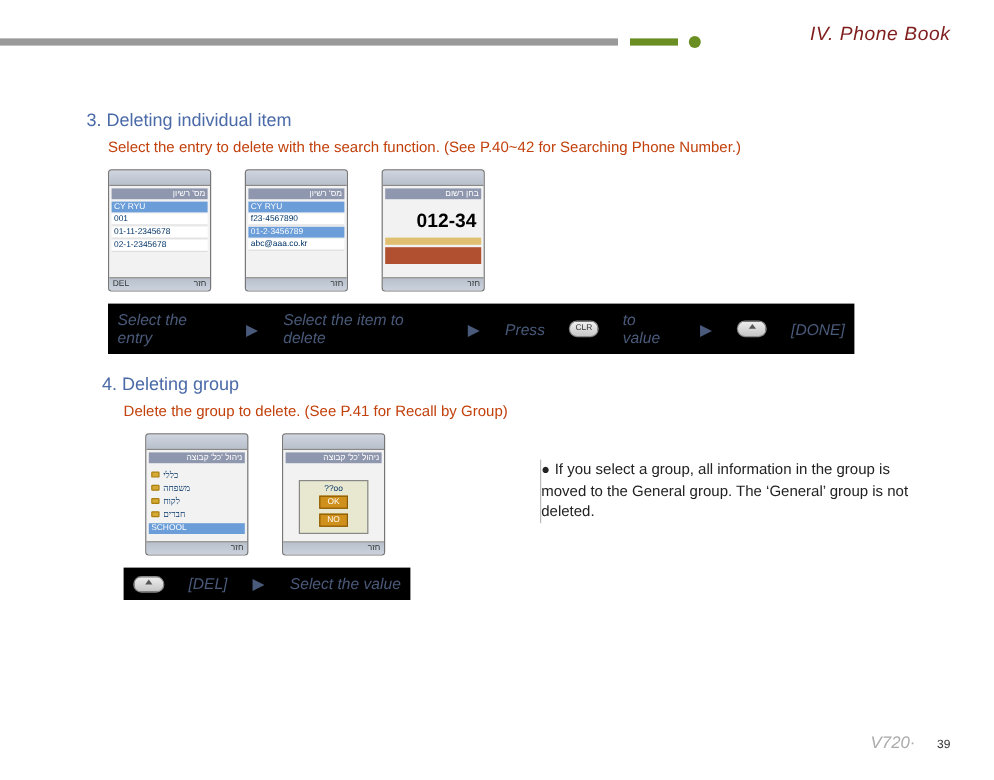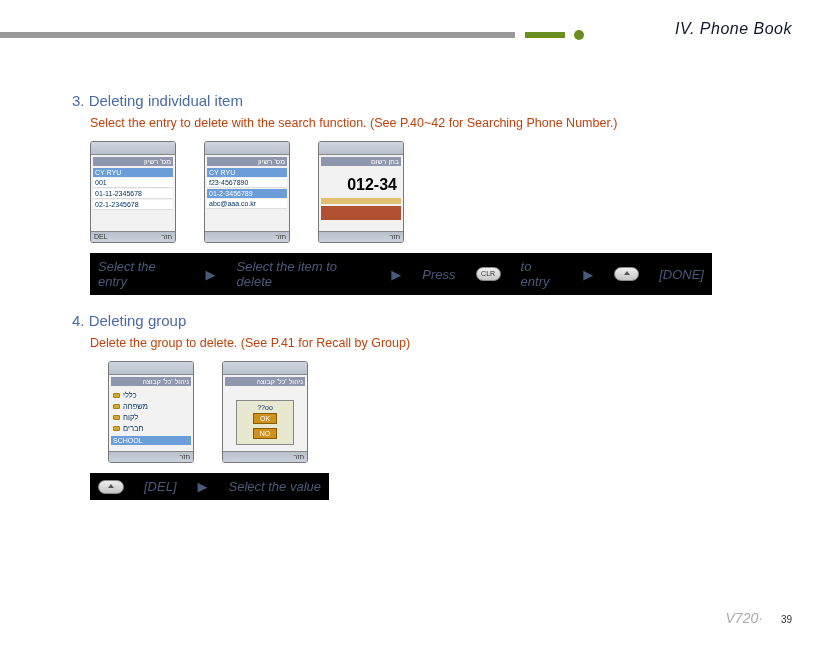--- a/index.html
+++ b/index.html
@@ -40,39 +40,39 @@
       top: 4px;
       width: 10px;
       height: 10px;
       border-radius: 50%;
       background: #6b8e23;
     }
     .chapter-title {
       position: absolute;
       right: 36px;
       top: 20px;
-      color: #0f172a;
+      color: #7f1d1d;
       font-size: 16px;
       font-style: italic;
       letter-spacing: 0.5px;
     }
     .section-title {
       color: #4a6aa8;
       font-size: 15px;
       margin-bottom: 6px;
     }
     .body-text {
       color: #c2410c;
       font-size: 12.5px;
       margin-left: 18px;
       margin-bottom: 10px;
       line-height: 1.3;
     }
     .sec1 { position: absolute; left: 72px; top: 92px; width: 640px; }
-    .sec2 { position: absolute; left: 72px; top: 312px; width: 680px; }
+    .sec2 { position: absolute; left: 85px; top: 312px; width: 680px; }
 
     .phones-row {
       margin-left: 18px;
       margin-bottom: 10px;
       display: flex;
       gap: 28px;
     }
     .phone {
       width: 86px;
       height: 102px;
@@ -89,21 +89,21 @@
     }
     .phone-body { height: 76px; background: #f2f2f2; padding: 2px; font-size: 7px; color: #003366; }
     .phone-bottom { height: 13px; background: linear-gradient(#b8c0cc,#cfd6e0); border-top: 1px solid #888; font-size:7px; color:#333; display:flex; justify-content:space-between; padding:1px 3px;}
     .blue-row { background:#6b9dd8; color:#fff; padding:1px 2px; margin-bottom:1px; }
     .white-row { background:#fff; color:#003366; padding:1px 2px; margin-bottom:1px; border-bottom:1px solid #ddd;}
     .hebrew-top { background:#8e97ad; color:#fff; font-size:7px; padding:1px 2px; margin-bottom:2px; direction:rtl;}
     .big-num { font-size:16px; font-weight:bold; color:#000; text-align:right; padding:8px 4px 0 0;}
     .yellow-band { background:#e0c070; height:6px; margin-top:4px;}
     .red-band { background:#b05030; height:14px; margin-top:2px;}
     .group-list { font-size:7.5px; direction:rtl; padding:2px;}
-    .group-list div { padding:1px 0; color:#003366; display:flex; justify-content:flex-end; align-items:center; gap:3px;}
+    .group-list div { padding:1px 0; color:#003366; display:flex; justify-content:flex-end; align-items:center; gap:3px;font-family:Liberation Serif, serif;}
     .folder { width:7px; height:5px; background:#d6a935; border-radius:1px; display:inline-block; border:0.5px solid #aa7f10;}
     .dialog-box { position:absolute; top:32%; left:15%; right:15%; background:#e8e8d0; border:1px solid #888; padding:3px; font-size:7px; text-align:center;}
     .dlg-btn { display:inline-block; background:#d0901c; color:#fff; padding:1px 6px; margin:2px 1px; border:1px solid #8a5a00; font-size:7px;}
 
     .highlight {
       margin-left: 18px;
       background: #000000;
       padding: 6px 8px;
       font-size: 13px;
       color: #4a5a7a;
@@ -220,21 +220,21 @@
     </div>
   </div>
 
   <div class="highlight">
     <span>Select the entry</span>
     <span class="tri">▶</span>
     <span>Select the item to delete</span>
     <span class="tri">▶</span>
     <span>Press</span>
     <span class="key-icon clr"></span>
-    <span>to entry</span>
+    <span>to value</span>
     <span class="tri">▶</span>
     <span class="key-icon soft"></span>
     <span>[DONE]</span>
   </div>
 </div>
 
 <div class="sec2">
   <div class="section-title">4. Deleting group</div>
   <div class="body-text">Delete the group to delete. (See P.41 for Recall by Group)</div>
 
@@ -288,19 +288,24 @@
       </div>
     </div>
 
     <div class="highlight" style="margin-left:0;justify-content:space-between;">
       <span class="key-icon soft"></span>
       <span>[DEL]</span>
       <span class="tri">▶</span>
       <span>Select the value</span>
     </div>
 
+    <div class="note-col">
+      <div class="inner">
+        <span class="bullet">●</span><span>If you select a group, all information in the group is moved to the General group. The ‘General’ group is not deleted.</span>
+      </div>
+    </div>
   </div>
 </div>
 
 <div class="footer">
   <span>V720·</span>
   <span class="page">39</span>
 </div>
 
 </body></html>

